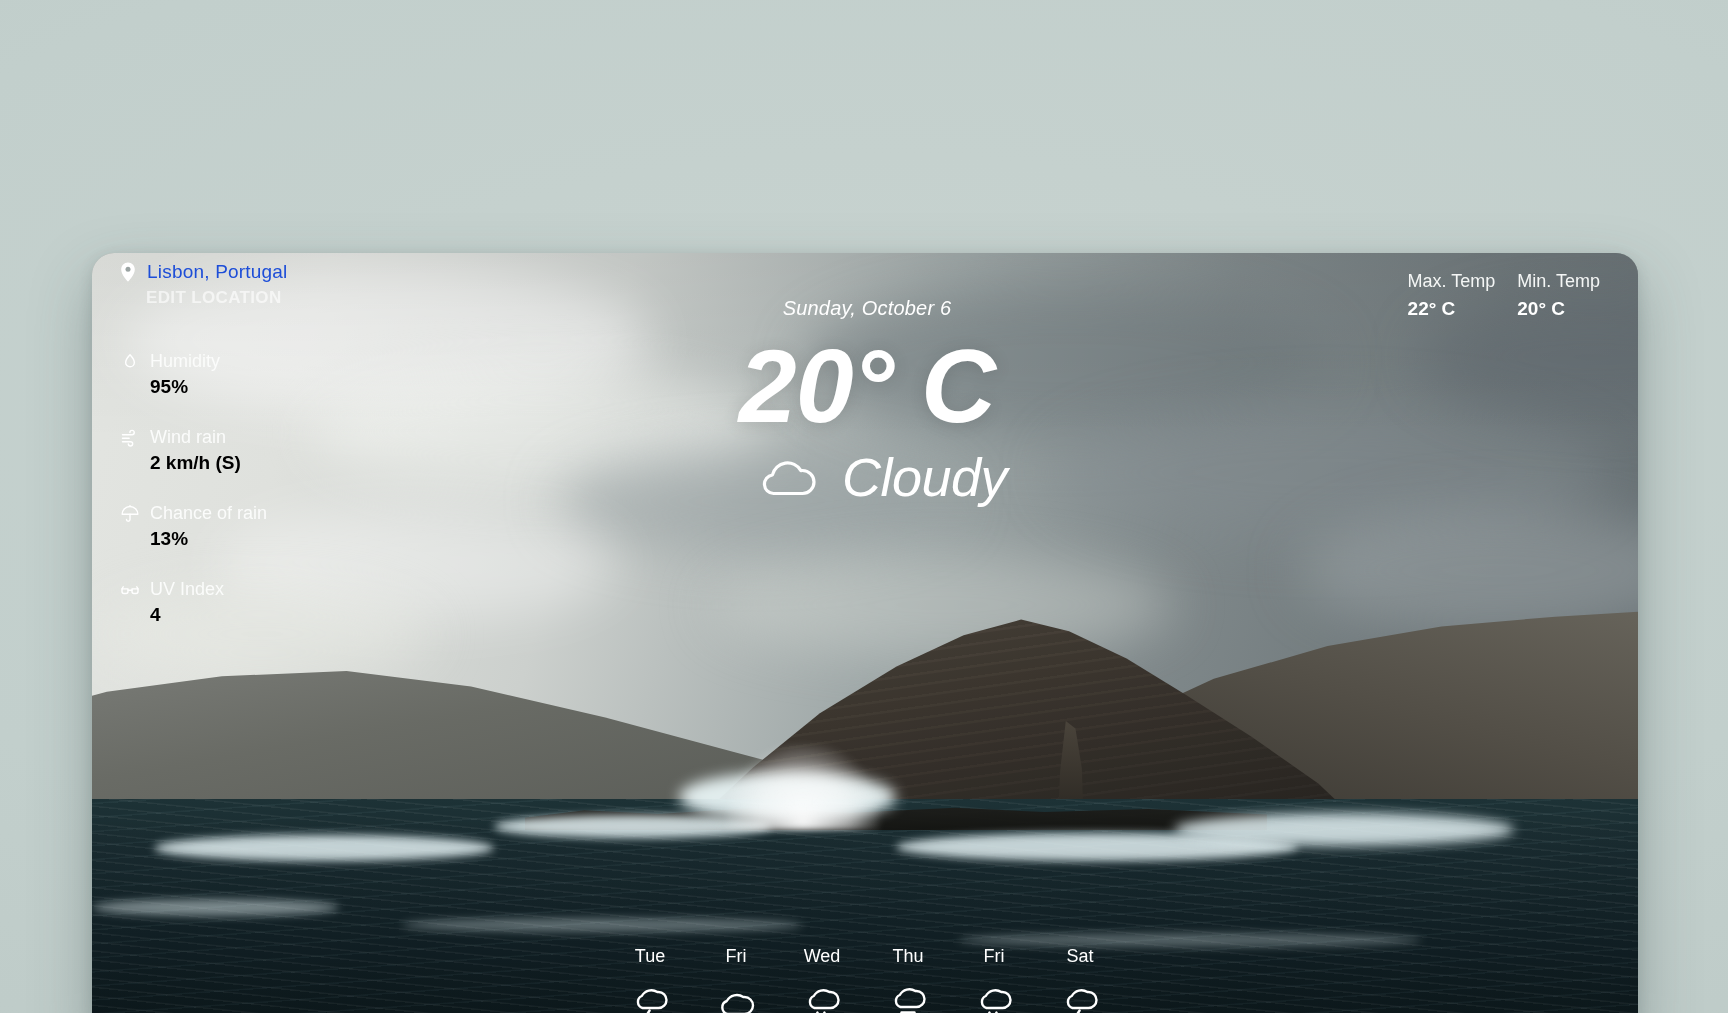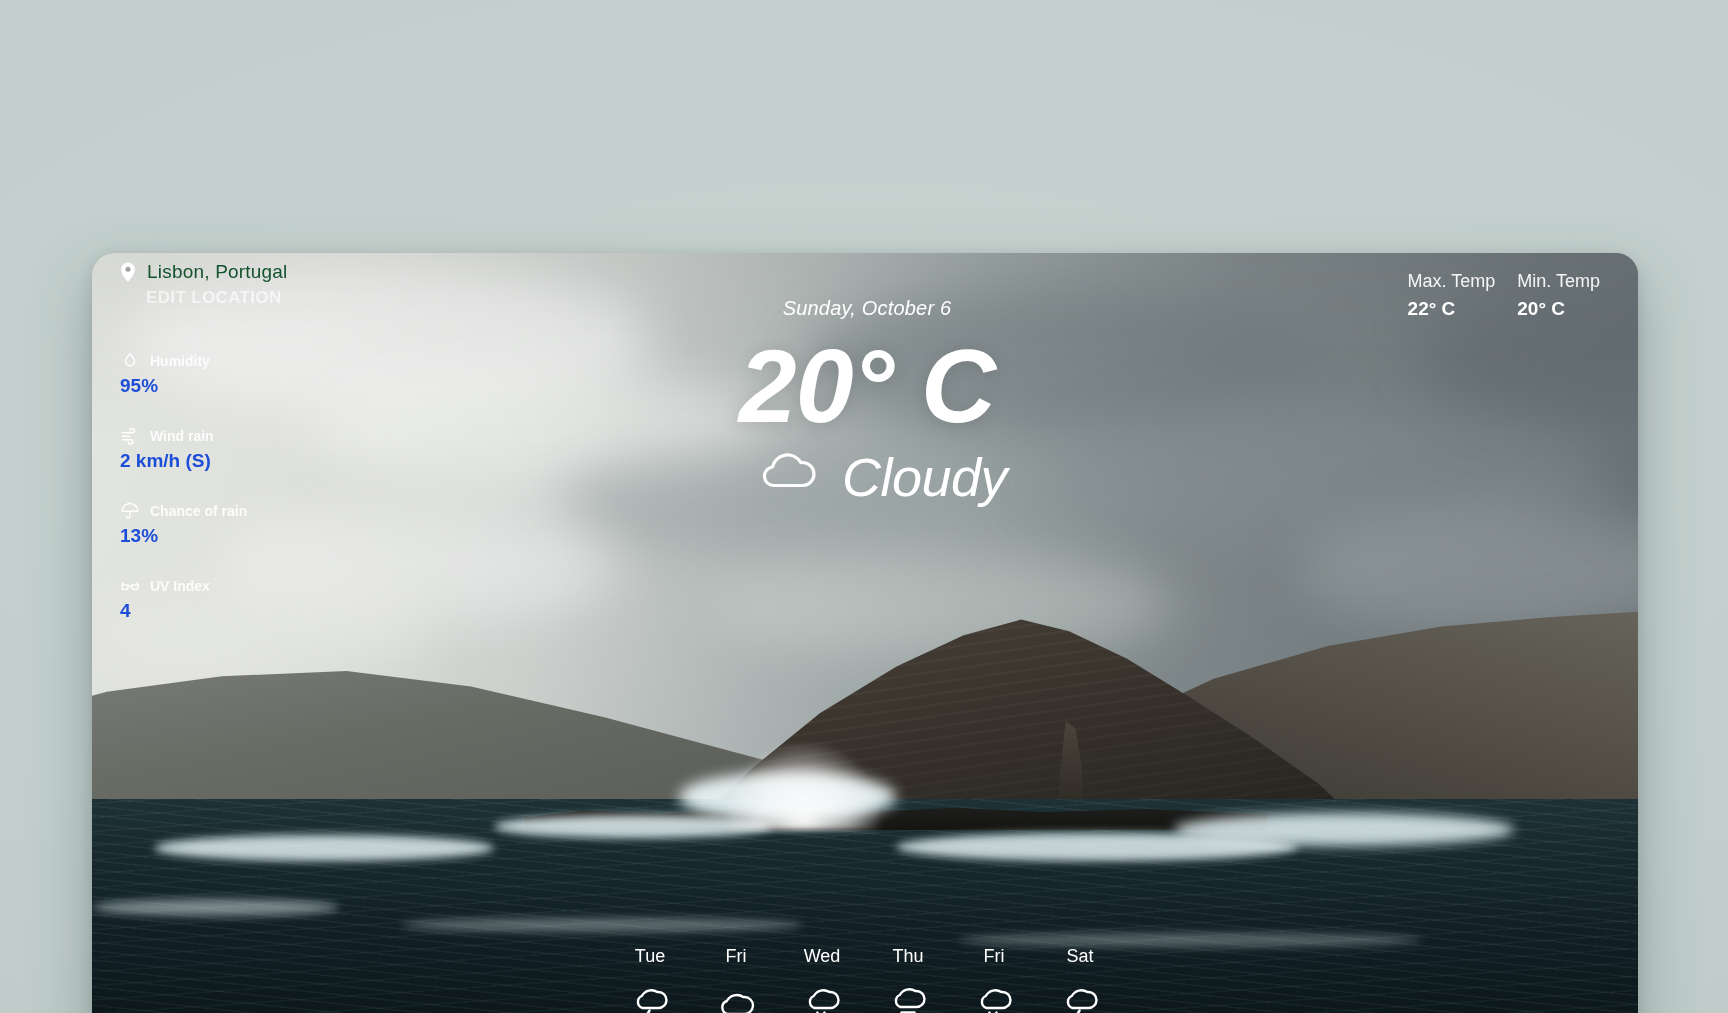--- a/index.html
+++ b/index.html
@@ -127,46 +127,46 @@
     position:absolute; inset:0;
     background:linear-gradient(180deg, rgba(0,0,0,.05) 0%, rgba(0,0,0,0) 24%, rgba(0,0,0,0) 70%, rgba(0,0,0,.10) 100%);
   }
 
   
   .overlay{ position:absolute; inset:0; color:#fff; }
 
   .location{ position:absolute; left:28px; top:8px; }
   .loc-row{ display:flex; align-items:center; gap:11px; }
   .pin-icon{ width:16px; height:20px; display:block; }
-  .loc-name{ font-size:19px; font-weight:400; letter-spacing:.2px; color:#14532d; }
+  .loc-name{ font-size:19px; font-weight:400; letter-spacing:.2px; color:#1d4ed8; }
   .edit-location{
     margin-top:5px; margin-left:26px;
     font-size:17px; font-weight:700; letter-spacing:.35px;
     color:rgba(255,255,255,.62); cursor:pointer;
   }
 
   .stats{ position:absolute; left:28px; top:98px; display:flex; flex-direction:column; gap:29px; }
   .stat-head{ display:flex; align-items:center; gap:10px; }
   .stat-ico{ width:20px; height:20px; display:block; flex:none; }
-  .stat-label{ font-size:14px; font-weight:700; color:#fbfcfb; }
-  .stat-value{ margin-top:4px; font-size:19px; font-weight:700; color:#1d4ed8; }
+  .stat-label{ font-size:18px; font-weight:400; color:#fbfcfb; }
+  .stat-value{ margin-top:4px; margin-left:30px; font-size:19px; font-weight:700; color:#000000; }
 
   .temps{ position:absolute; right:38px; top:6px; display:flex; gap:22px; }
   .temp-col{ text-align:left;margin-top:12px; }
   .temp-label{ font-size:18px; font-weight:400; color:#f4f6f5; }
   .temp-value{ margin-top:6px; font-size:19px; font-weight:700; color:#ffffff; }
 
   .center{ position:absolute; left:4px; right:0; top:44px; text-align:center;font-style:italic; }
   .date-line{ font-size:20px; font-weight:400; color:#ffffff; letter-spacing:.2px; }
   .big-temp{
     margin-top:10px; font-size:104px; font-weight:700;
     letter-spacing:-1px; line-height:1.08; color:#ffffff;
     text-shadow:0 2px 18px rgba(0,0,0,.12);
   }
-  .cond-row{ margin-top:4px; display:flex; justify-content:center; gap:22px;padding-left:27px; }
+  .cond-row{ margin-top:4px; display:flex; align-items:center; justify-content:center; gap:22px;padding-left:27px; }
   .cond-ico{ width:66px; height:46px; display:block; }
   .cond-text{ font-size:54px; font-weight:400; color:#ffffff; letter-spacing:-.5px; }
 
   .forecast{
     position:absolute; left:0; right:0; bottom:10px;
     display:flex; justify-content:center; gap:0;
   }
   .fc-day{ width:86px; text-align:center; cursor:pointer; }
   .fc-label{ font-size:18px; font-weight:400; color:#ffffff; }
   .fc-ico{ margin:16px auto 0; width:42px; height:40px; display:block; }

